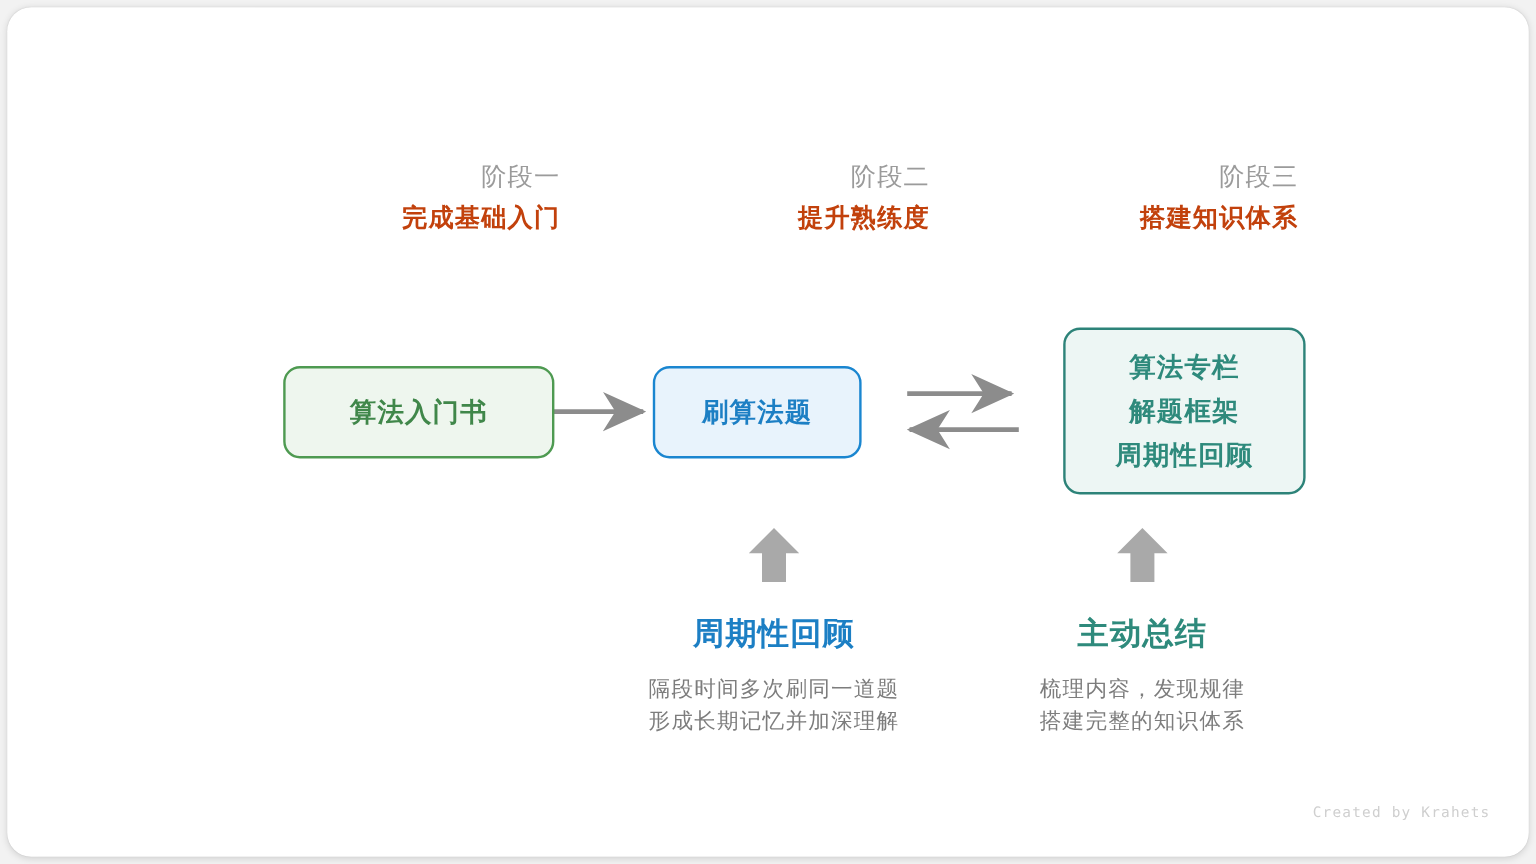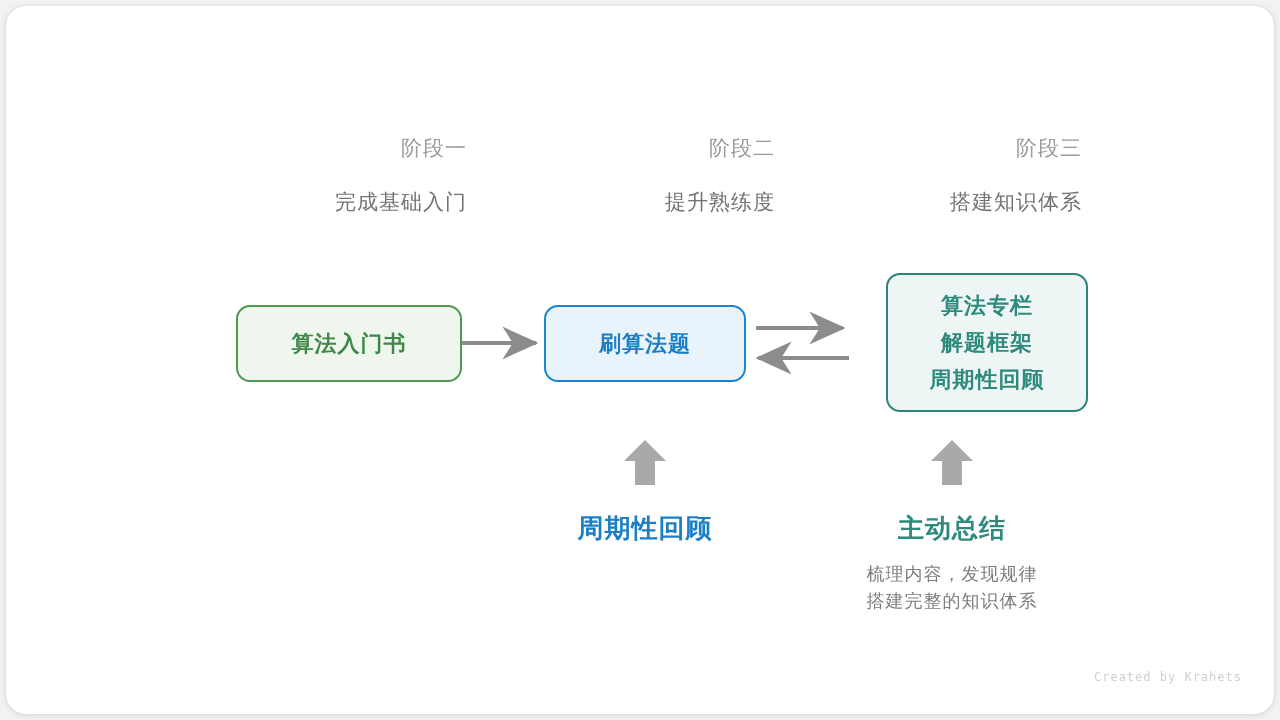--- a/index.html
+++ b/index.html
@@ -41,25 +41,25 @@
   }
   .stage-kicker {
     font-size: 21px;
     color: #9b9b9b;
     line-height: 26px;
     letter-spacing: 1px;
     white-space: nowrap;
   }
   .stage-title {
     font-size: 21px;
-    font-weight: normal;
-    color: #737373;
+    font-weight: bold;
+    color: #c2410c;
     line-height: 26px;
     letter-spacing: 1px;
-    margin-top: 28px;
+    margin-top: 8px;
     white-space: nowrap;
   }
 
   
   .node {
     position: absolute;
     box-sizing: border-box;
     border-radius: 14px;
     border-width: 2px;
     border-style: solid;
@@ -73,21 +73,21 @@
   }
   .node .line { line-height: 37px; white-space: nowrap; }
 
   #node-book {
     left: 230px; top: 299px; width: 226px; height: 77px;
     background: #eef6ee;
     border-color: #4e9a51;
     color: #40874a;
   }
   #node-practice {
-    left: 538px; top: 299px; width: 202px; height: 77px;
+    left: 538px; top: 299px; width: 174px; height: 77px;
     background: #e8f3fc;
     border-color: #1a86d0;
     color: #1c7fc4;
   }
   #node-knowledge {
     left: 845px; top: 267px; width: 202px; height: 139px;
     background: #edf6f4;
     border-color: #2d8379;
     color: #2e8a7c;
     margin-left: 35px;
@@ -191,20 +191,24 @@
     </div>
 
     <div class="node" id="node-knowledge">
       <div class="line">算法专栏</div>
       <div class="line">解题框架</div>
       <div class="line">周期性回顾</div>
     </div>
 
     <div class="annot" id="annot-review">
       <div class="annot-title">周期性回顾</div>
+      <div class="annot-body">
+        <div>隔段时间多次刷同一道题</div>
+        <div>形成长期记忆并加深理解</div>
+      </div>
     </div>
 
     <div class="annot" id="annot-summary">
       <div class="annot-title">主动总结</div>
       <div class="annot-body">
         <div>梳理内容，发现规律</div>
         <div>搭建完整的知识体系</div>
       </div>
     </div>
 

